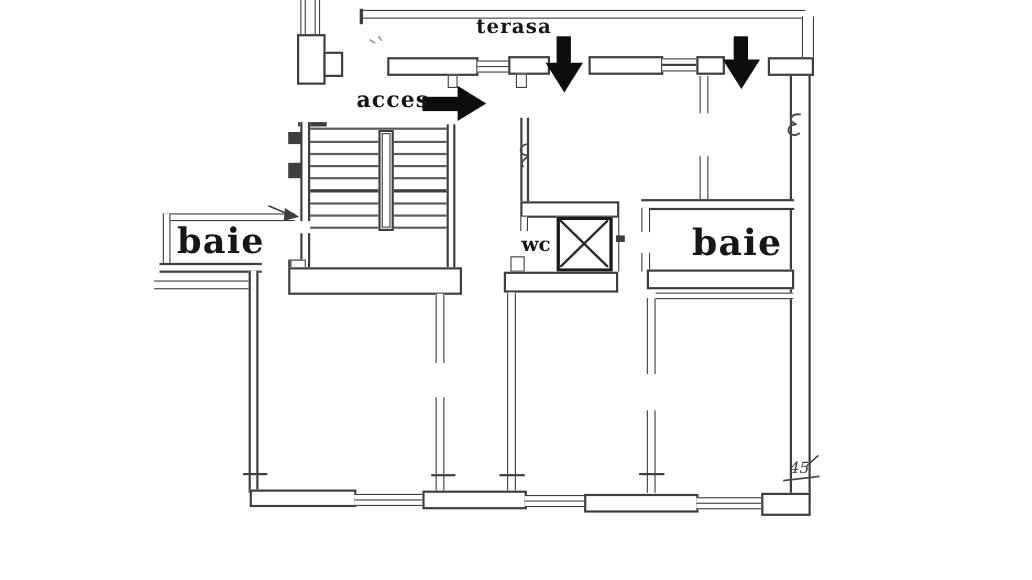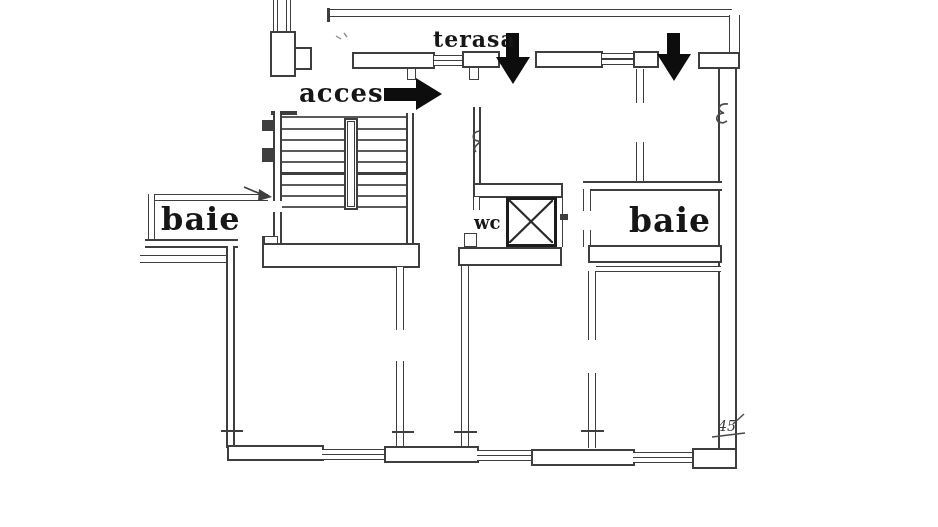--- a/index.html
+++ b/index.html
@@ -167,20 +167,20 @@
     <path d="M479 131 c-8 2 -7 9 -1 10 c6 1 -8 5 -2 11" stroke="#4a4a4a" stroke-width="1.6" fill="none"></path>
 
     <path d="M728 104 c-10 -1 -12 7 -4 9 c-9 1 -10 9 -1 10 l4 -2" stroke="#4a4a4a" stroke-width="1.7" fill="none"></path>
 
     <line x1="712" y1="437" x2="745" y2="433" stroke="#4a4a4a" stroke-width="1.6"></line>
     <line x1="733" y1="424" x2="744" y2="414" stroke="#4a4a4a" stroke-width="1.4"></line>
 
     <path d="M336 36 l5 3 m3 -6 l3 4" stroke="#8a8a8a" stroke-width="1.3" fill="none"></path>
   </svg>
 
-  <div class="lbl" style="left:433px;top:28px;font-size:22px;letter-spacing:1px;">terasa</div>
-  <div class="lbl" style="left:299px;top:80px;font-size:26px;letter-spacing:1px;text-align:right;">acces</div>
+  <div class="lbl" style="left:433px;top:16px;font-size:18px;letter-spacing:1px;">terasa</div>
+  <div class="lbl" style="left:324px;top:80px;font-size:20px;letter-spacing:1px;text-align:right;">acces</div>
   <div class="lbl" style="left:474px;top:214px;font-size:18px;">wc</div>
   <div class="lbl" style="left:161px;top:203px;font-size:32px;letter-spacing:1px;">baie</div>
   <div class="lbl" style="left:629px;top:204px;font-size:33px;letter-spacing:1px;">baie</div>
   <div class="note" style="left:718px;top:419px;font-size:14px;font-style:italic;">45</div>
 
 </div>
 
 </body></html>

